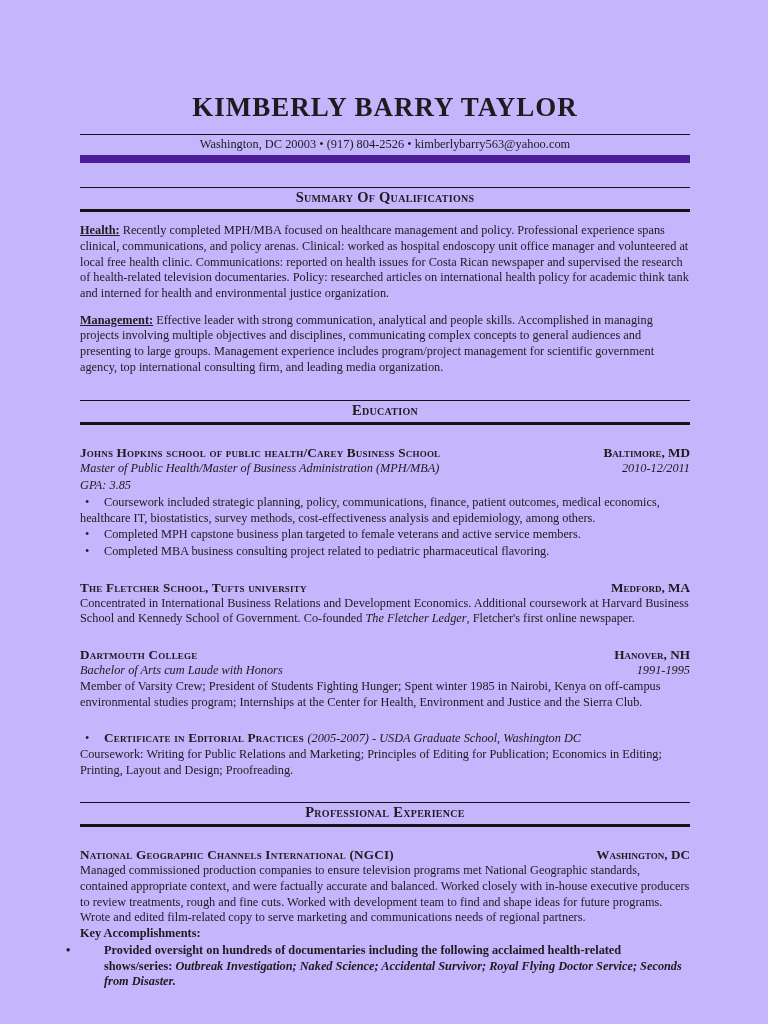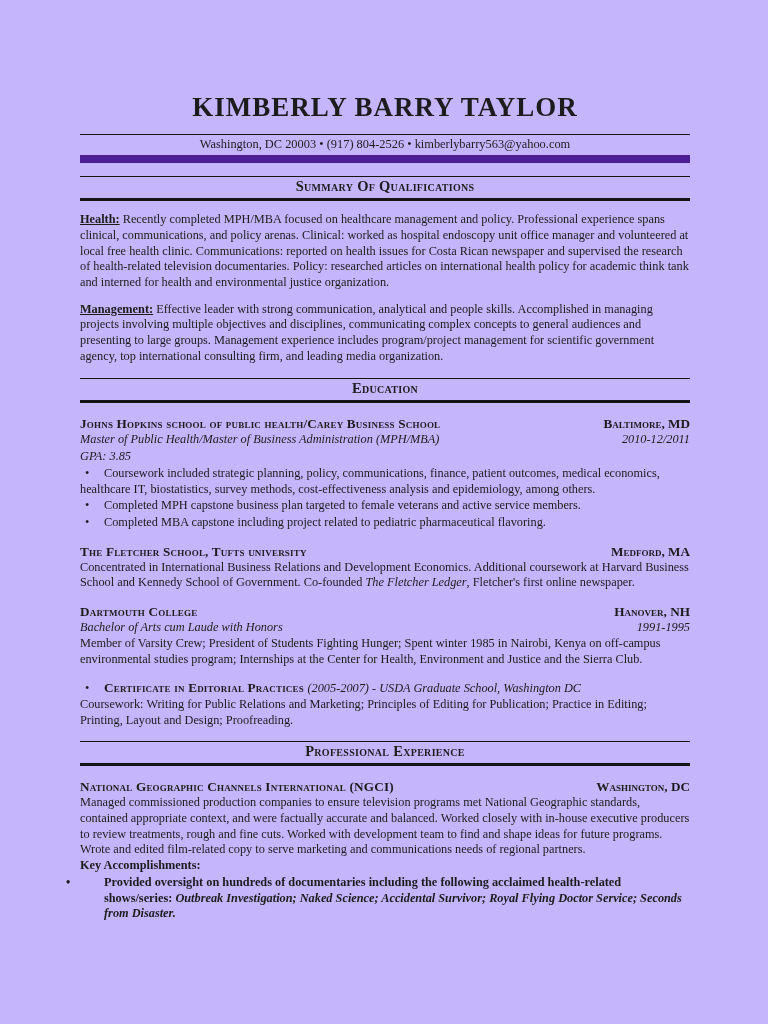--- a/index.html
+++ b/index.html
@@ -27,36 +27,36 @@
   .contact-band{
     margin-top:11px;
     border-top:1.5px solid #141414;
     border-bottom:8px solid #4c1d95;
     text-align:center;
     font-size:12.4px;
     line-height:1.3;
     padding:1px 0 3px;
   }
   .section-band{
-    margin-top:13px;
+    margin-top:24px;
     border-top:1.5px solid #141414;
     border-bottom:3px solid #141414;
     text-align:center;
     padding:0 0 3px;
   }
   .section-band .title{
     font-weight:bold;
     font-variant:small-caps;
     font-size:14.5px;
     letter-spacing:.3px;
   }
   p{margin:0;font-size:12.3px;line-height:15.7px;}
   .para{margin-top:11px;}
   .lbl{font-weight:bold;text-decoration:underline;}
-  .entry{margin-top:13px;}
+  .entry{margin-top:20px;}
   .entry-head{
     display:flex;justify-content:space-between;align-items:baseline;
   }
   .inst{
     font-weight:bold;font-variant:small-caps;font-size:13.2px;letter-spacing:.2px;
   }
   .loc{
     font-weight:bold;font-variant:small-caps;font-size:13.2px;white-space:nowrap;
   }
   .entry-sub{
@@ -105,21 +105,21 @@
       <span class="inst">Johns Hopkins school of public health/Carey Business School</span>
       <span class="loc">Baltimore, MD</span>
     </div>
     <div class="entry-sub">
       <span>Master of Public Health/Master of Business Administration (MPH/MBA)</span>
       <span>2010-12/2011</span>
     </div>
     <p class="gpa tight">GPA: 3.85</p>
     <p class="bullet-line"><span class="b">•</span><span>Coursework included strategic planning, policy, communications, finance, patient outcomes, medical economics, healthcare IT, biostatistics, survey methods, cost-effectiveness analysis and epidemiology, among others.</span></p>
     <p class="bullet-line"><span class="b">•</span><span>Completed MPH capstone business plan targeted to female veterans and active service members.</span></p>
-    <p class="bullet-line"><span class="b">•</span><span>Completed MBA capstone including project related to pediatric pharmaceutical flavoring.</span></p>
+    <p class="bullet-line"><span class="b">•</span><span>Completed MBA business consulting project related to pediatric pharmaceutical flavoring.</span></p>
   </div>
 
   <div class="entry">
     <div class="entry-head">
       <span class="inst">The Fletcher School, Tufts university</span>
       <span class="loc">Medford, MA</span>
     </div>
     <p><span>Concentrated in International Business Relations and Development Economics. Additional coursework at Harvard Business School and Kennedy School of Government.  Co-founded </span><span class="it">The Fletcher Ledger</span><span>, Fletcher's first online newspaper.</span></p>
   </div>
 
@@ -130,21 +130,21 @@
     </div>
     <div class="entry-sub">
       <span>Bachelor of Arts cum Laude with Honors</span>
       <span>1991-1995</span>
     </div>
     <p>Member of Varsity Crew; President of Students Fighting Hunger; Spent winter 1985 in Nairobi, Kenya on off-campus environmental studies program; Internships at the Center for Health, Environment and Justice and the Sierra Club.</p>
   </div>
 
   <div class="entry">
     <p class="bullet-line"><span class="b">•</span><span class="inst">Certificate in Editorial Practices </span><span class="it">(2005-2007) - USDA Graduate School, Washington DC</span></p>
-    <p>Coursework: Writing for Public Relations and Marketing; Principles of Editing for Publication; Practice in Editing; Printing, Layout and Design; Proofreading.</p>
+    <p>Coursework: Writing for Public Relations and Marketing; Principles of Editing for Publication; Economics in Editing; Printing, Layout and Design; Proofreading.</p>
   </div>
 
   <div class="section-band">
     <span class="title">Professional Experience</span>
   </div>
 
   <div class="entry">
     <div class="entry-head">
       <span class="inst">National Geographic Channels International (NGCI)</span>
       <span class="loc">Washington, DC</span>

